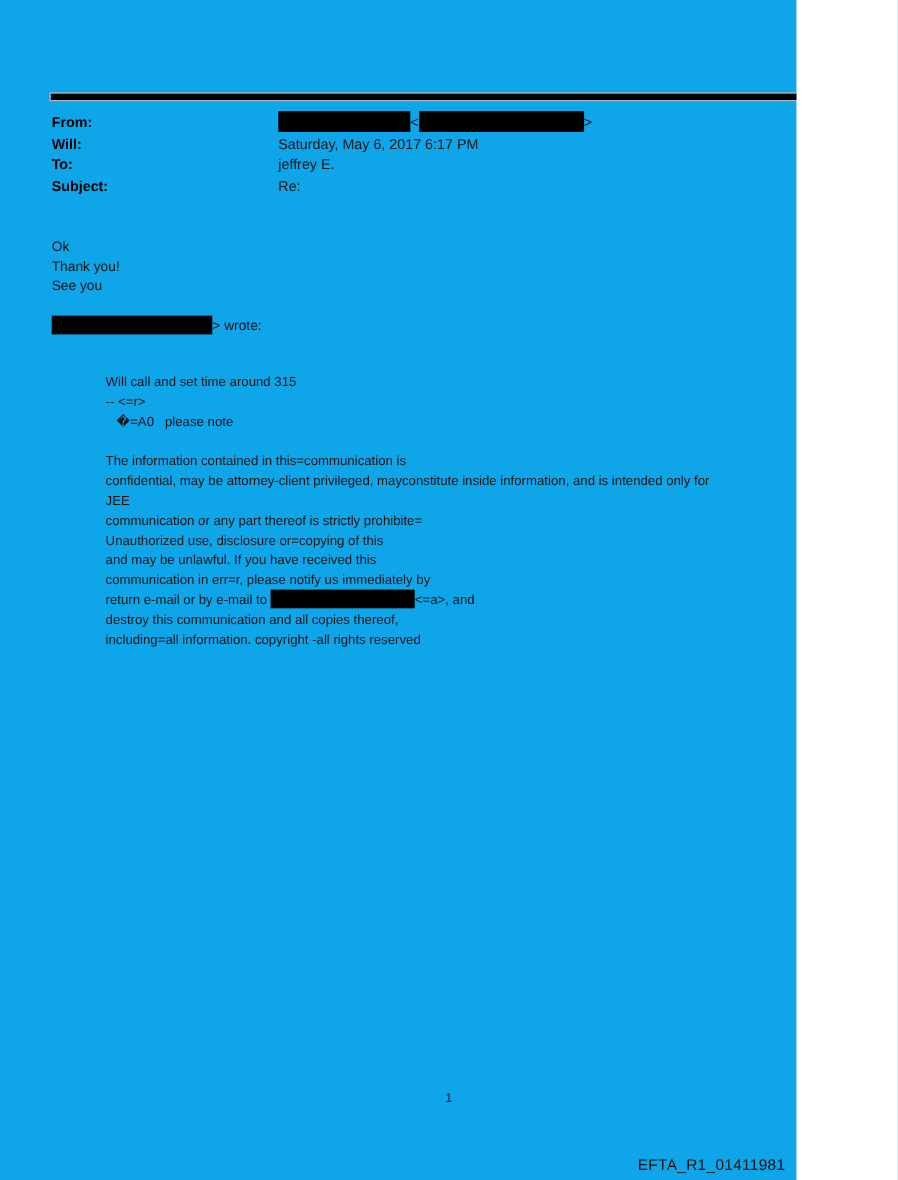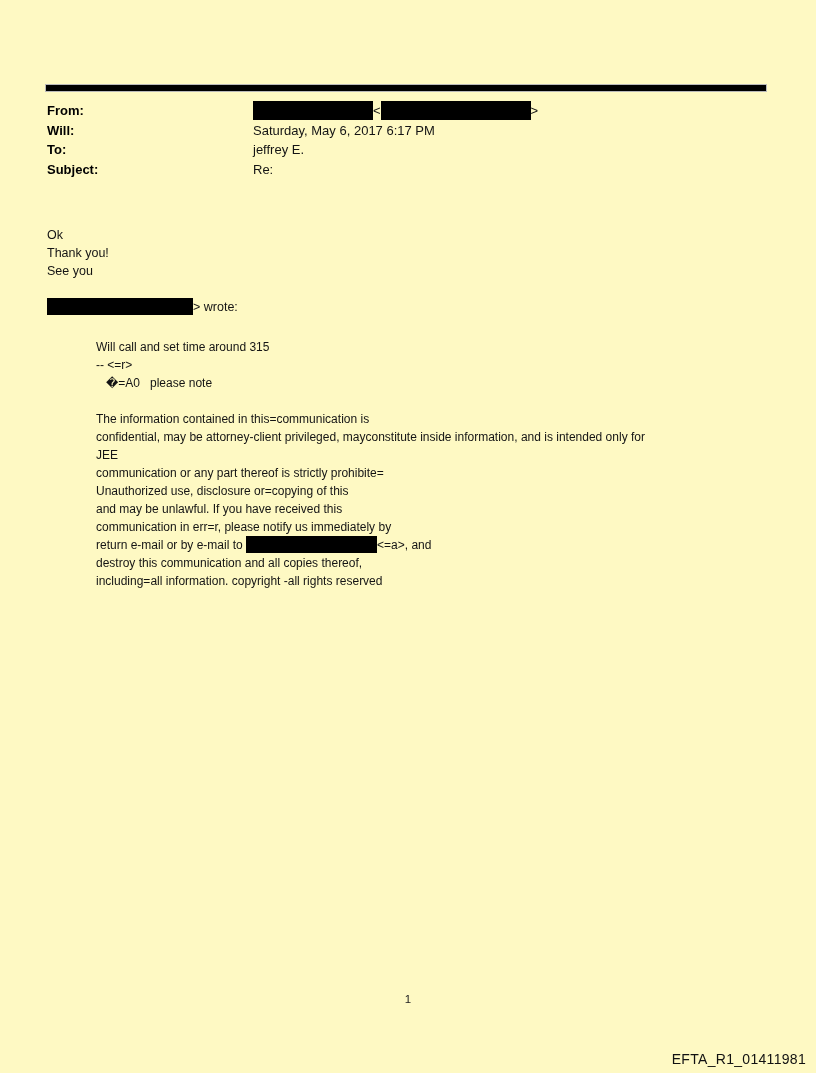--- a/index.html
+++ b/index.html
@@ -2,23 +2,23 @@
 <html><head>
 <meta charset="utf-8">
 <style>
   html, body {
     margin: 0;
     padding: 0;
     background: #ffffff;
   }
   .page {
     position: relative;
-    width: 816px;
+    width: 724px;
     height: 1073px;
-    background: #fef9c3;
+    background: #0ea5e9;
     font-family: "Liberation Sans", "DejaVu Sans", sans-serif;
     color: #141414;
     overflow: hidden;
   }
 
   
   .top-rule {
     position: absolute;
     left: 46px;
     top: 85px;
@@ -63,21 +63,20 @@
   .bar-email-addr   { width: 131px; }
 
   
   .body-block {
     position: absolute;
     left: 47px;
     top: 215px;
     width: 720px;
     font-size: 12.5px;
     line-height: 18px;
-    margin-top: 11px;
   }
   .line {
     white-space: pre-wrap;
     min-height: 18px;
   }
 
   
   .quoted-block {
     position: absolute;
     left: 96px;

